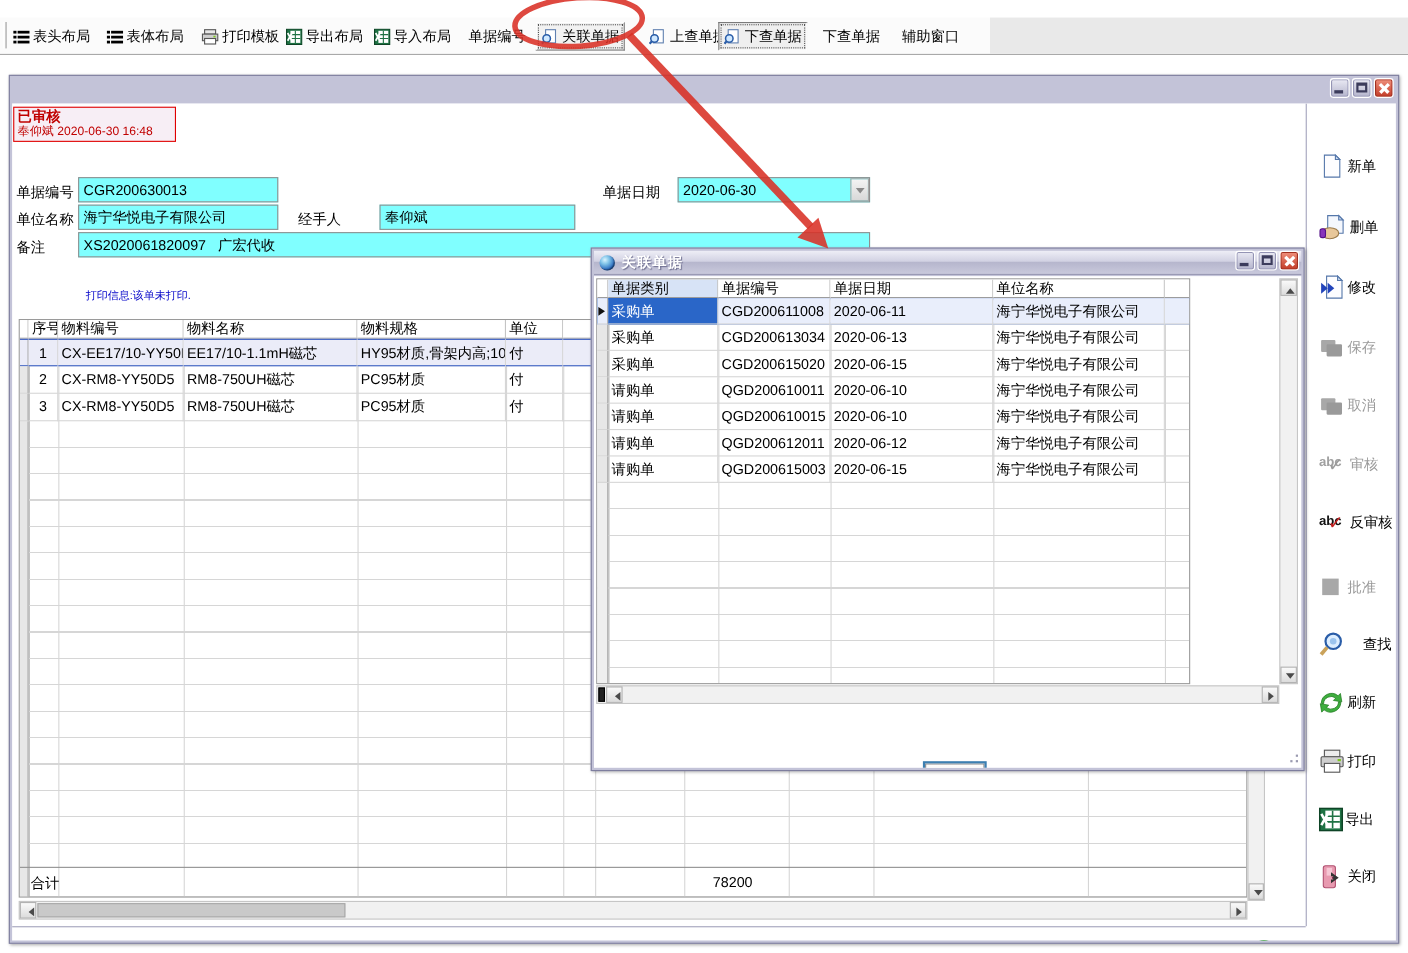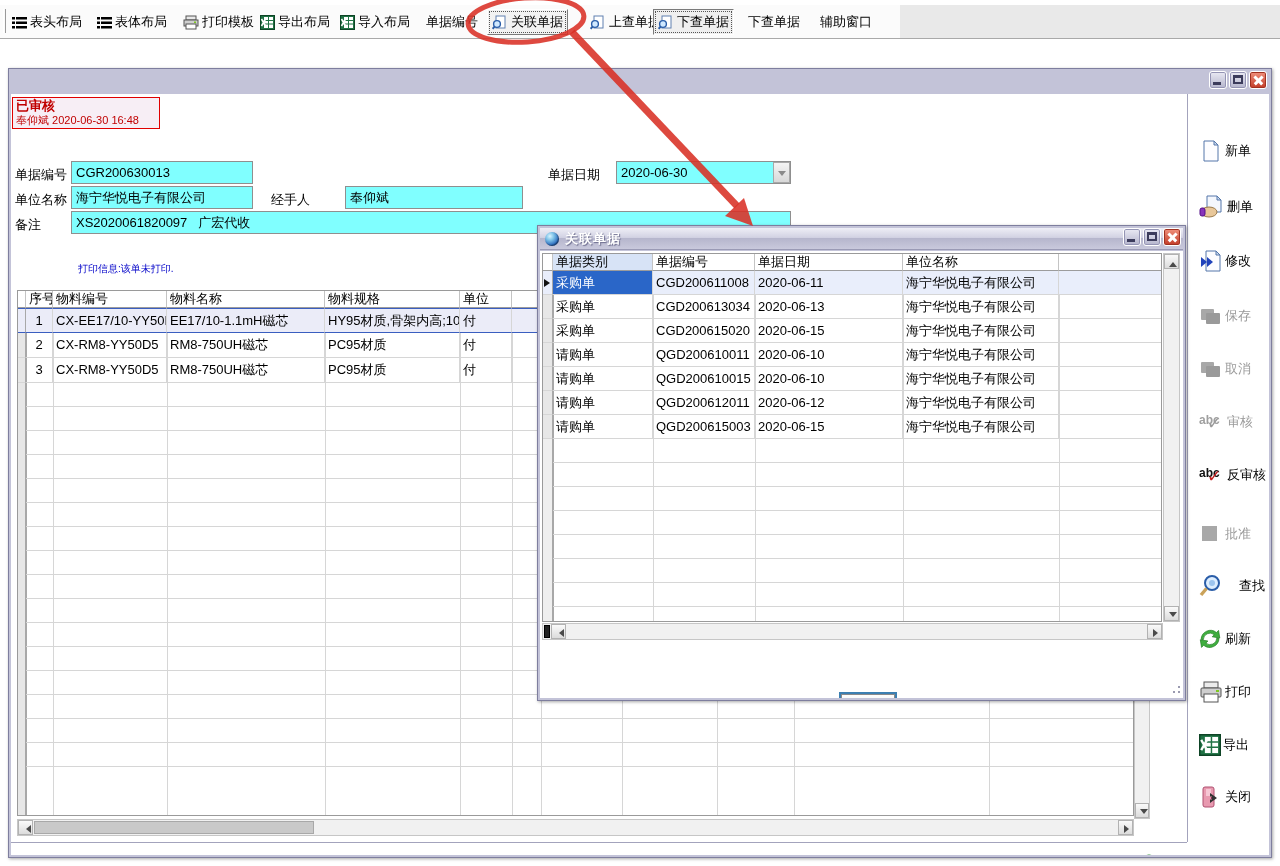--- a/index.html
+++ b/index.html
@@ -1,21 +1,21 @@
 <!DOCTYPE html>
 <html><head>
 <meta charset="utf-8">
 <style>
   * { margin:0; padding:0; box-sizing:border-box; }
   html,body { width:1280px; height:866px; background:#fff; overflow:hidden;
     font-family:"Liberation Sans","DejaVu Sans",sans-serif; font-size:13px; color:#000; }
   .abs { position:absolute; }
 
   
-  #toolbar { position:absolute; left:0; top:5px; width:1280px; height:34px; background:#fbfbfb; border-bottom:1px solid #a9a9a9; z-index:5; }
+  #toolbar { position:absolute; left:0; top:16px; width:1280px; height:34px; background:#fbfbfb; border-bottom:1px solid #a9a9a9; z-index:5; }
   #toolbar .grip { position:absolute; left:3px; top:4px; width:3px; height:24px; border-left:1px solid #fff; border-right:1px solid #9a9a9a; }
   .tb-item { position:absolute; top:4px; height:26px; display:flex; align-items:center; gap:3px; padding:0 4px; cursor:default; white-space:nowrap; }
   .tb-item svg { flex:none; }
   .tb-btn-raised { border:1px solid; border-color:#fff #7a7a7a #7a7a7a #fff; outline:1px dotted #555; outline-offset:-3px; background:#f2f2f2; }
   .tb-btn-sunken { border:1px solid; border-color:#7a7a7a #fff #fff #7a7a7a; outline:1px dotted #555; outline-offset:-3px; background:#efefef; }
   #tb-grayblock { position:absolute; left:900px; top:0; width:380px; height:33px; background:#e9e9e9; }
 
   
   .xp-window { position:absolute; background:#c3c3d8; border:1px solid #7e7e9e; box-shadow:1px 1px 3px rgba(0,0,0,.35); }
   .titlebar { position:absolute; left:2px; right:2px; top:2px; height:22px;
@@ -298,20 +298,24 @@
         <div class="gcell mc4">PC95材质</div>
         <div class="gcell mc5">付</div>
         <div class="gcell mf1"></div>
           <div class="gcell mf2"></div>
           <div class="gcell mf3"></div>
         <div class="gcell mf4"></div>
           <div class="gcell mf5"></div>
           <div class="gcell mf6"></div>
       </div>
 
+      <div class="totalrow" style="top:497px;">
+        <span style="left:10px;">合计</span>
+        <span style="left:630px;">78200</span>
+      </div>
     </div>
 
     <div class="sbar" style="left:1123px; top:196px; width:16px; height:529px;">
       <div class="sbtn" style="left:0; top:0; width:14px; height:15px;">
           <div class="tri u"></div>
         </div>
       <div class="sbtn" style="left:0; bottom:0; width:14px; height:15px;">
           <div class="tri d"></div>
         </div>
     </div>
@@ -468,21 +472,21 @@
         <div class="g-max"></div>
       </div>
     <div class="wb close">
         <div class="g-x1"></div>
         <div class="g-x2"></div>
       </div>
   </div>
 
   <div class="win-body">
 
-    <div class="grid" style="left:2px; top:2px; width:620px; height:369px;">
+    <div class="grid" style="left:2px; top:2px; width:540px; height:369px;">
       <div class="vline" style="left:10px;  top:17px; height:352px; background:#a8a8a8;"></div>
       <div class="vline" style="left:110px; top:17px; height:352px;"></div>
       <div class="vline" style="left:212px; top:17px; height:352px;"></div>
       <div class="vline" style="left:360px; top:17px; height:352px;"></div>
       <div class="vline" style="left:516px; top:17px; height:352px;"></div>
       <div class="empty-lines" style="top:185px; height:184px;"></div>
       <div style="position:absolute; left:0; top:17px; width:10px; height:352px; background:#efefef; border-right:1px solid #a8a8a8;"></div>
 
       <div class="grow dhead ghead" style="top:0;">
         <div class="gcell dc0 ind"></div>

